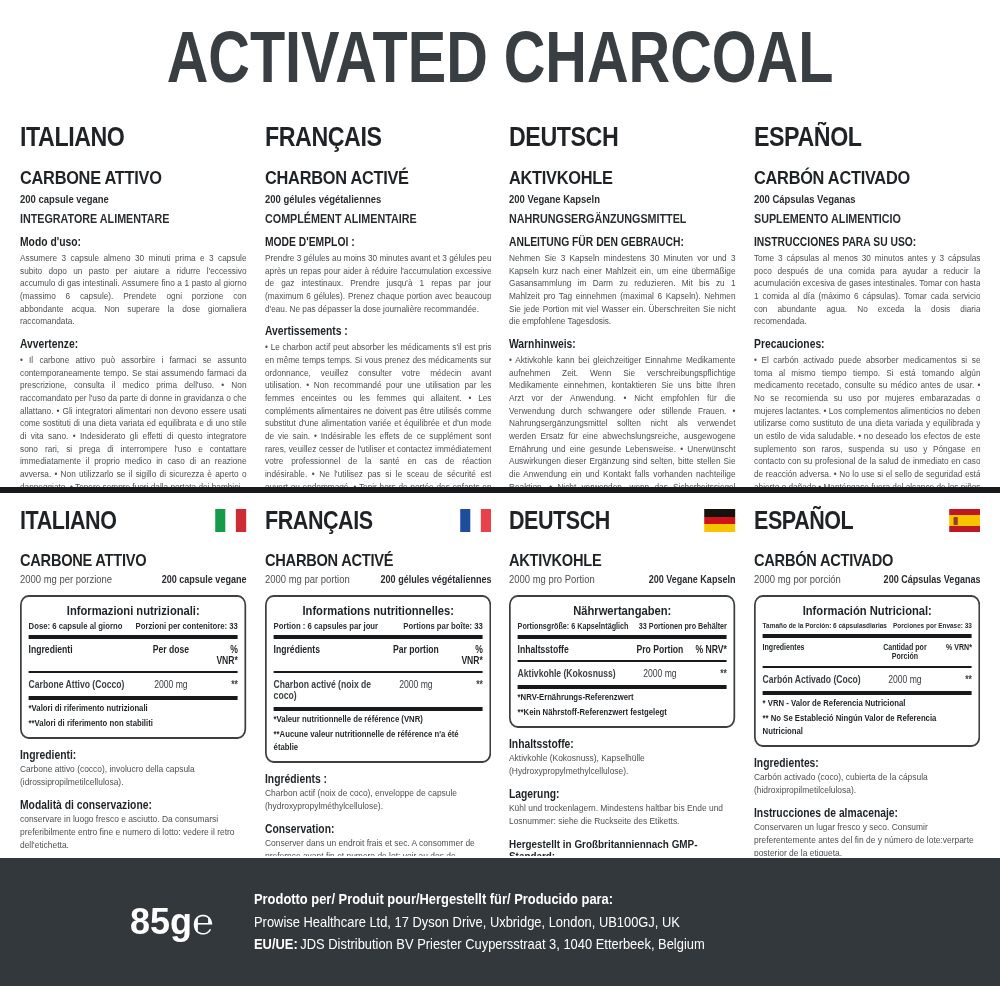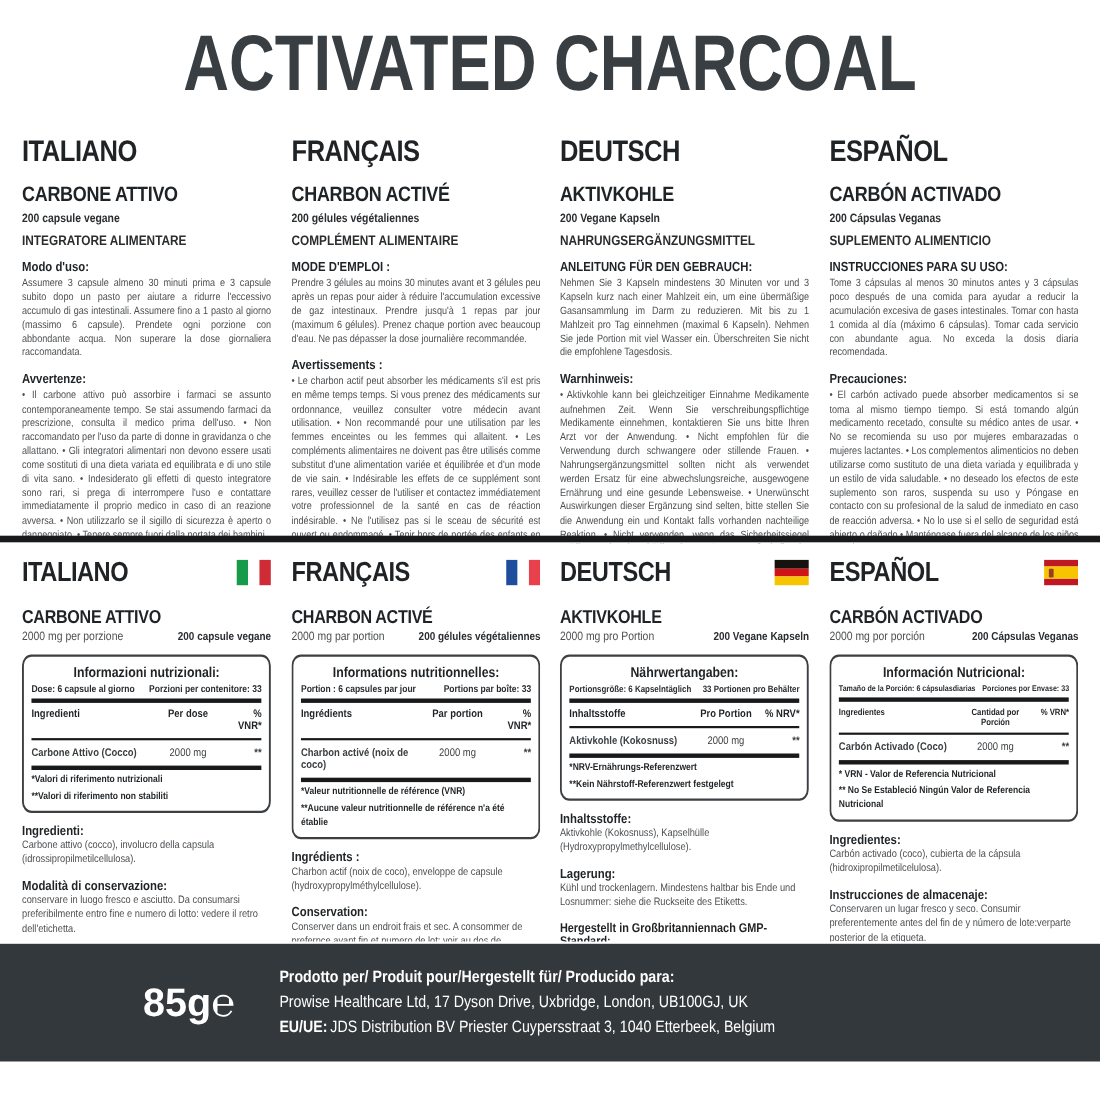--- a/index.html
+++ b/index.html
@@ -65,21 +65,21 @@
   .c2 { width:34%; text-align:center; }
   .c3 { width:15%; text-align:right; }
   .bold { font-weight:700; }
   .fn { font-size:9px; font-weight:700; color:#1f2326; line-height:1.45; margin-top:2px; }
 
   .sec-label { font-size:12px; font-weight:800; color:#1f2326; margin-top:9px; }
   .sec-text { font-size:9.8px; line-height:1.32; color:#4c4f52; margin-top:1px; }
   .made { font-size:11.5px; font-weight:800; color:#1f2326; margin-top:10px; }
 
   .footer {
-    position:absolute; top:858px; left:0; width:100%; height:107px; background:#33383c;
+    position:absolute; top:858px; left:0; width:100%; height:128px; background:#33383c;
     color:#fff; display:flex; align-items:center;
   }
   .weight { margin-left:130px; font-size:36px; font-weight:800; white-space:nowrap; }
   .addr { margin-left:40px; line-height:1.5; font-size:15px; }
   .addr1 { font-weight:800; }
   .addr2 { font-weight:400; }
   .addr2 b { font-weight:800; margin-right:3px; }
 </style>
 </head>
 <body>

